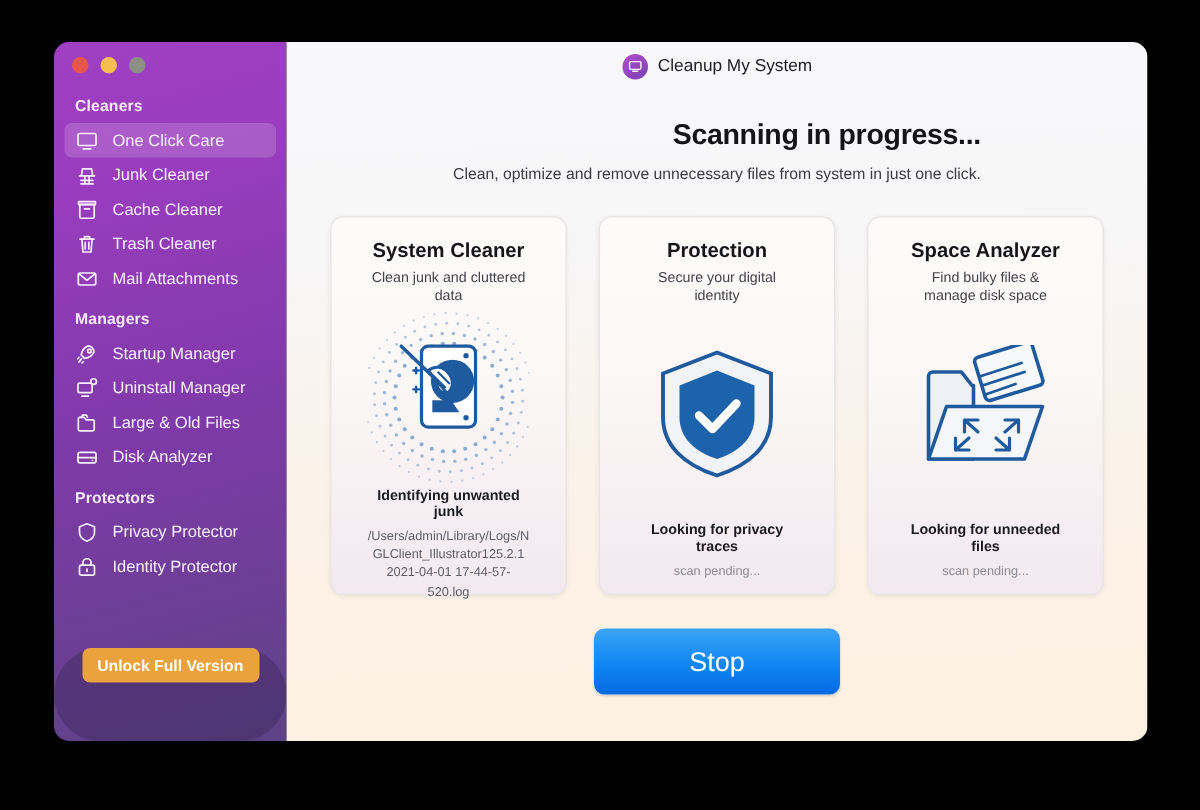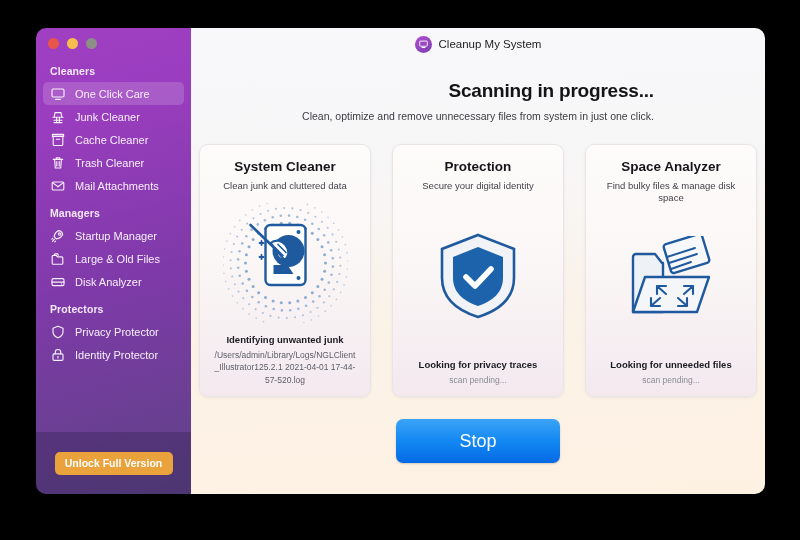--- a/index.html
+++ b/index.html
@@ -46,21 +46,21 @@
     height: 23px; margin: 0 7px; padding-left: 7px;
     border-radius: 5px;
     color: #f7effb; font-size: 11px; white-space: nowrap;
   }
   .nav-item.active { background: rgba(255,255,255,.16); }
   .nav-item .ico { width: 16px; height: 16px; display: block; flex: 0 0 16px; }
   .nav-item .ico svg { display: block; }
 
   #sidebar-footer {
     height: 62px; background: rgba(40,25,70,.30);
-    display: flex; align-items: center; justify-content: center;
+    display: flex; justify-content: center; border-radius: 31px;
   }
   #unlock-btn {
     width: 118px; height: 23px; border-radius: 5px;
     background: #eaa33c; border: none;
     color: #fff; font-size: 10.5px; font-weight: bold;
     font-family: "Liberation Sans", sans-serif;
     cursor: pointer;
   }
 
   
@@ -78,27 +78,27 @@
   }
   #app-title { font-size: 11.5px; color: #1d1d1f; font-weight: 500; }
 
   #heading { margin-top: 20px; text-align: right; }
   #scan-title { font-size: 19px; font-weight: bold; color: #141416; letter-spacing: -.2px; }
   #scan-sub { font-size: 10.5px; color: #3c3c42; margin-top: 8px; }
 
   
   #cards { display: flex; gap: 21px; margin-top: 22px; }
   .card {
-    width: 172px; height: 253px;
+    width: 158px; height: 253px;
     border-radius: 9px;
     background: linear-gradient(180deg, #fdfcfb 0%, #fbf7f6 45%, #f3e9ef 100%);
     border: 1px solid #e9e5e6;
     box-shadow: 0 1px 3px rgba(60,40,60,.07);
     display: flex; flex-direction: column; align-items: center;
-    padding: 14px 14px 10px;
+    padding: 14px 24px 10px;
     text-align: center;
   }
   .card-title { font-size: 13.5px; font-weight: bold; color: #16161a; }
   .card-sub { font-size: 9.5px; color: #43434a; margin-top: 6px; line-height: 1.3; }
   .card-art { flex: 1 1 auto; display: flex; align-items: center; justify-content: center; width: 100%; }
   .card-status { font-size: 9.5px; font-weight: bold; color: #1a1a20; }
   .card-detail { font-size: 8.5px; color: #5d5d66; line-height: 1.45; margin-top: 4px; word-break: break-word; }
   .card-detail.pending { color: #8b8b94; }
 
   
@@ -182,20 +182,30 @@
           <div class="nav-group-title">Managers</div>
           <div class="nav-item">
             <span class="ico">
               <svg width="16" height="16" viewBox="0 0 16 16">
                 <path d="M8.8 2.6c2.2.3 3.6 1.8 3.9 4-1.2 2.5-3.5 4-6.3 4.3L4.1 8.6C4.6 5.9 6.2 3.6 8.8 2.6z" fill="none" stroke="#f7effb" stroke-width="1.15" stroke-linecap="round" stroke-linejoin="round"></path>
                 <circle cx="9.6" cy="6" r="1.2" fill="none" stroke="#f7effb" stroke-width="1.15" stroke-linecap="round" stroke-linejoin="round"></circle>
                 <path d="M4.4 11.1 2.6 13.4M2.6 10.3l-.7.9M5.6 13.1l-.9.8" fill="none" stroke="#f7effb" stroke-width="1.15" stroke-linecap="round" stroke-linejoin="round"></path>
               </svg>
             </span>
             <span>Startup Manager</span>
+          </div>
+          <div class="nav-item">
+            <span class="ico">
+              <svg width="16" height="16" viewBox="0 0 16 16">
+                <rect x="2" y="4.4" width="9.4" height="6.4" rx="1.1" fill="none" stroke="#f7effb" stroke-width="1.15" stroke-linecap="round" stroke-linejoin="round"></rect>
+                <path d="M4.6 13.1h4.4" fill="none" stroke="#f7effb" stroke-width="1.15" stroke-linecap="round" stroke-linejoin="round"></path>
+                <circle cx="12.4" cy="3.4" r="1.9" fill="none" stroke="#f7effb" stroke-width="1.15" stroke-linecap="round" stroke-linejoin="round"></circle>
+              </svg>
+            </span>
+            <span>Uninstall Manager</span>
           </div>
           <div class="nav-item">
             <span class="ico">
               <svg width="16" height="16" viewBox="0 0 16 16">
                 <path d="M2.2 12.2V5.3a1 1 0 0 1 1-1h3l1.3 1.6h4.3a1 1 0 0 1 1 1v5.3a1 1 0 0 1-1 1H3.2a1 1 0 0 1-1-1z" fill="none" stroke="#f7effb" stroke-width="1.15" stroke-linecap="round" stroke-linejoin="round"></path>
                 <path d="M4.2 4.2 5 2.8h2.6l.7 1.4" fill="none" stroke="#f7effb" stroke-width="1.15" stroke-linecap="round" stroke-linejoin="round"></path>
               </svg>
             </span>
             <span>Large &amp; Old Files</span>
           </div>

